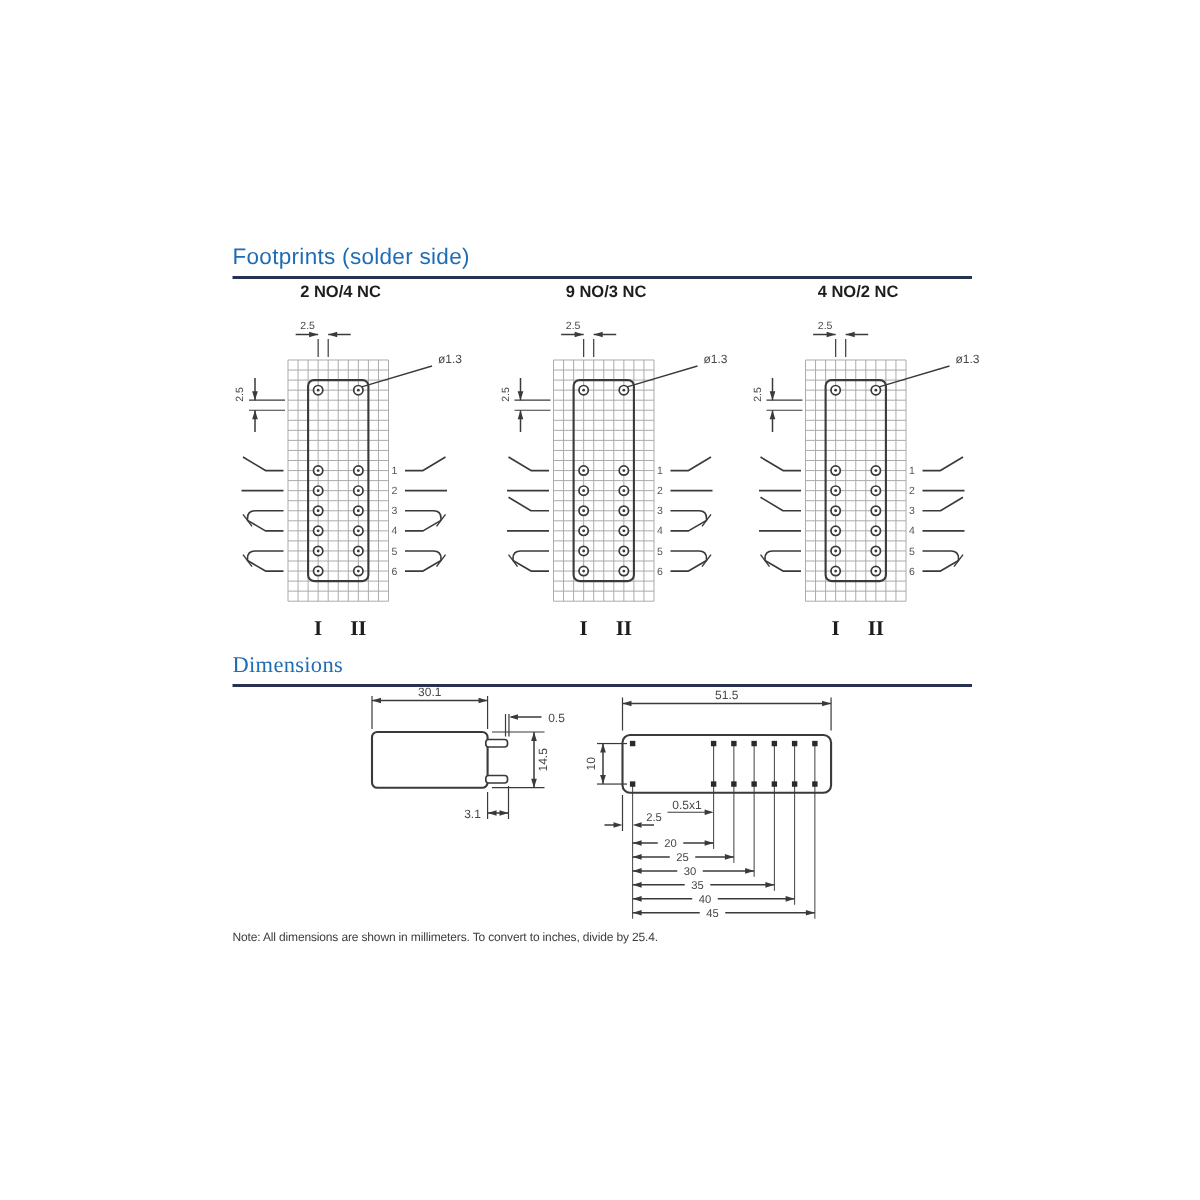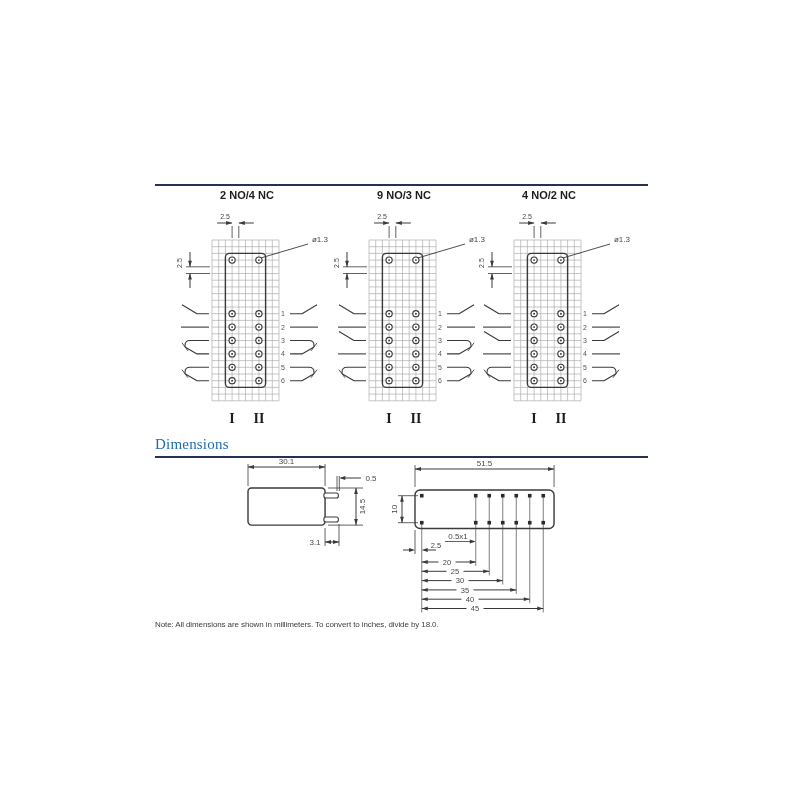--- a/index.html
+++ b/index.html
@@ -11,23 +11,24 @@
   .fp-title{width:170px;text-align:center;font-size:11px;font-weight:bold;color:#1d1d1d;height:15px;}
   .fp-svg{display:block;margin-top:2px;overflow:visible;}
   .dim-svg{position:absolute;overflow:visible;}
   .note{position:absolute;left:155px;top:620px;font-size:8px;color:#3d3d3d;letter-spacing:-0.1px;}
 </style>
 </head>
 <body>
 
 <div class="page">
 
+  <div class="section-heading" style="top: 163px; color: rgb(31, 108, 181);">Footprints (solder side)</div>
   <div class="rule" style="top: 184px; background: rgb(38, 50, 79);"></div>
 
-  <div class="fp-block" style="left:162px">
+  <div class="fp-block" style="left:142px">
     <div class="fp-title">2 NO/4 NC</div>
     <svg class="fp-svg" width="170" height="224">
         <line x1="50" y1="34" x2="50" y2="194.8" stroke="#a9a9a9" stroke-width="0.65"></line>
         <line x1="56.7" y1="34" x2="56.7" y2="194.8" stroke="#a9a9a9" stroke-width="0.65"></line>
         <line x1="63.4" y1="34" x2="63.4" y2="194.8" stroke="#a9a9a9" stroke-width="0.65"></line>
         <line x1="70.1" y1="34" x2="70.1" y2="194.8" stroke="#a9a9a9" stroke-width="0.65"></line>
         <line x1="76.8" y1="34" x2="76.8" y2="194.8" stroke="#a9a9a9" stroke-width="0.65"></line>
         <line x1="83.5" y1="34" x2="83.5" y2="194.8" stroke="#a9a9a9" stroke-width="0.65"></line>
         <line x1="90.2" y1="34" x2="90.2" y2="194.8" stroke="#a9a9a9" stroke-width="0.65"></line>
         <line x1="96.9" y1="34" x2="96.9" y2="194.8" stroke="#a9a9a9" stroke-width="0.65"></line>
@@ -232,21 +233,21 @@
         <path d="M128 134.5 h19 q5,0 5,5 V140.9" fill="none" stroke="#3a3a3a" stroke-width="1.1" stroke-linejoin="round"></path>
         <path d="M128 147.9 h12 L152 140.9" fill="none" stroke="#3a3a3a" stroke-width="1.1" stroke-linejoin="round"></path>
         <path d="M149 144.9 l6,-8" fill="none" stroke="#3a3a3a" stroke-width="0.9" stroke-linejoin="round"></path>
         <path d="M128 161.3 h19 q5,0 5,5 V167.70000000000002" fill="none" stroke="#3a3a3a" stroke-width="1.1" stroke-linejoin="round"></path>
         <path d="M128 174.70000000000002 h12 L152 167.70000000000002" fill="none" stroke="#3a3a3a" stroke-width="1.1" stroke-linejoin="round"></path>
         <path d="M149 171.70000000000002 l6,-8" fill="none" stroke="#3a3a3a" stroke-width="0.9" stroke-linejoin="round"></path>
         <text x="70.1" y="217" text-anchor="middle" font-size="14" fill="#1d1d1d" font-family="&quot;Liberation Serif&quot;, serif" font-weight="bold">I</text>
         <text x="96.9" y="217" text-anchor="middle" font-size="14" fill="#1d1d1d" font-family="&quot;Liberation Serif&quot;, serif" font-weight="bold">II</text>
       </svg>
   </div>
-  <div class="fp-block" style="left:464px">
+  <div class="fp-block" style="left:487px">
     <div class="fp-title">4 NO/2 NC</div>
     <svg class="fp-svg" width="170" height="224">
         <line x1="50" y1="34" x2="50" y2="194.8" stroke="#a9a9a9" stroke-width="0.65"></line>
         <line x1="56.7" y1="34" x2="56.7" y2="194.8" stroke="#a9a9a9" stroke-width="0.65"></line>
         <line x1="63.4" y1="34" x2="63.4" y2="194.8" stroke="#a9a9a9" stroke-width="0.65"></line>
         <line x1="70.1" y1="34" x2="70.1" y2="194.8" stroke="#a9a9a9" stroke-width="0.65"></line>
         <line x1="76.8" y1="34" x2="76.8" y2="194.8" stroke="#a9a9a9" stroke-width="0.65"></line>
         <line x1="83.5" y1="34" x2="83.5" y2="194.8" stroke="#a9a9a9" stroke-width="0.65"></line>
         <line x1="90.2" y1="34" x2="90.2" y2="194.8" stroke="#a9a9a9" stroke-width="0.65"></line>
         <line x1="96.9" y1="34" x2="96.9" y2="194.8" stroke="#a9a9a9" stroke-width="0.65"></line>
@@ -448,14 +449,14 @@
       <rect x="110.95" y="38.900000000000006" width="3.6" height="3.6" fill="#2a2a2a"></rect>
       <rect x="110.95" y="65.9" width="3.6" height="3.6" fill="#2a2a2a"></rect>
       <rect x="124.45" y="38.900000000000006" width="3.6" height="3.6" fill="#2a2a2a"></rect>
       <rect x="124.45" y="65.9" width="3.6" height="3.6" fill="#2a2a2a"></rect>
       <rect x="137.95" y="38.900000000000006" width="3.6" height="3.6" fill="#2a2a2a"></rect>
       <rect x="137.95" y="65.9" width="3.6" height="3.6" fill="#2a2a2a"></rect>
       <rect x="151.45" y="38.900000000000006" width="3.6" height="3.6" fill="#2a2a2a"></rect>
       <rect x="151.45" y="65.9" width="3.6" height="3.6" fill="#2a2a2a"></rect>
     </svg>
 
-  <div class="note">Note: All dimensions are shown in millimeters. To convert to inches, divide by 18.0.</div>
+  <div class="note">Note: All dimensions are shown in millimeters. To convert to inches, divide by 25.4.</div>
 </div>
 
 </body></html>

